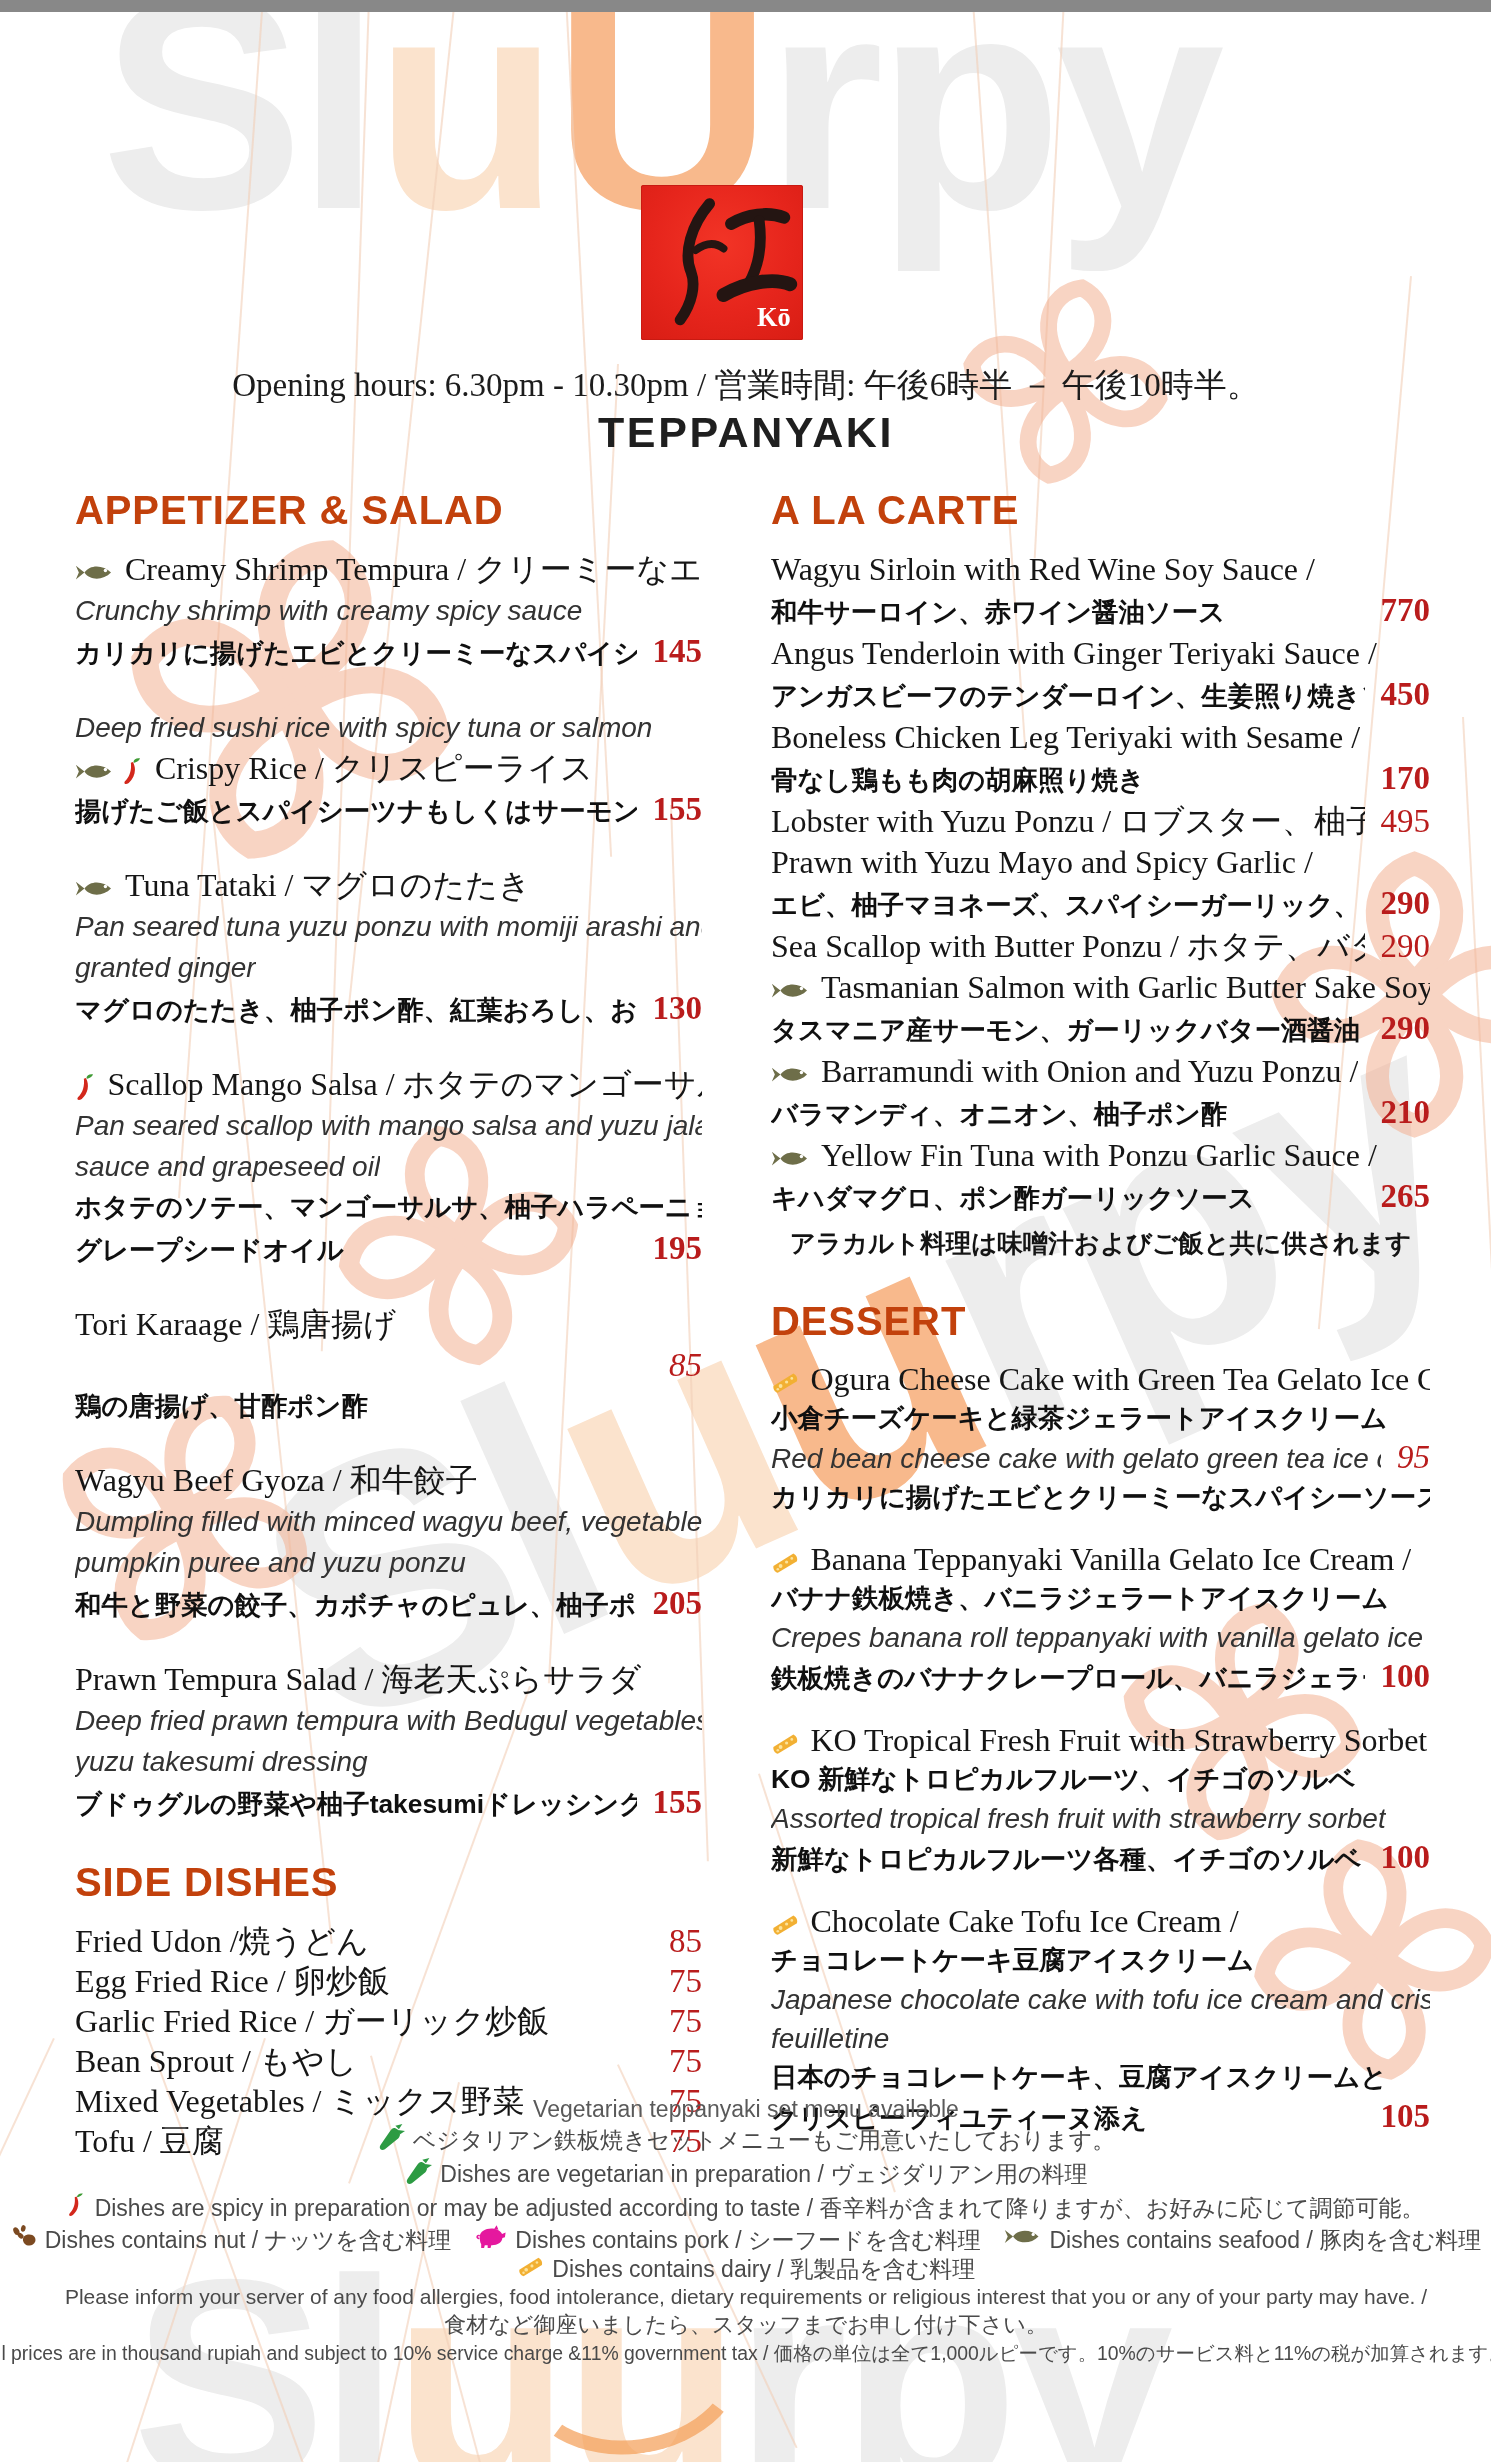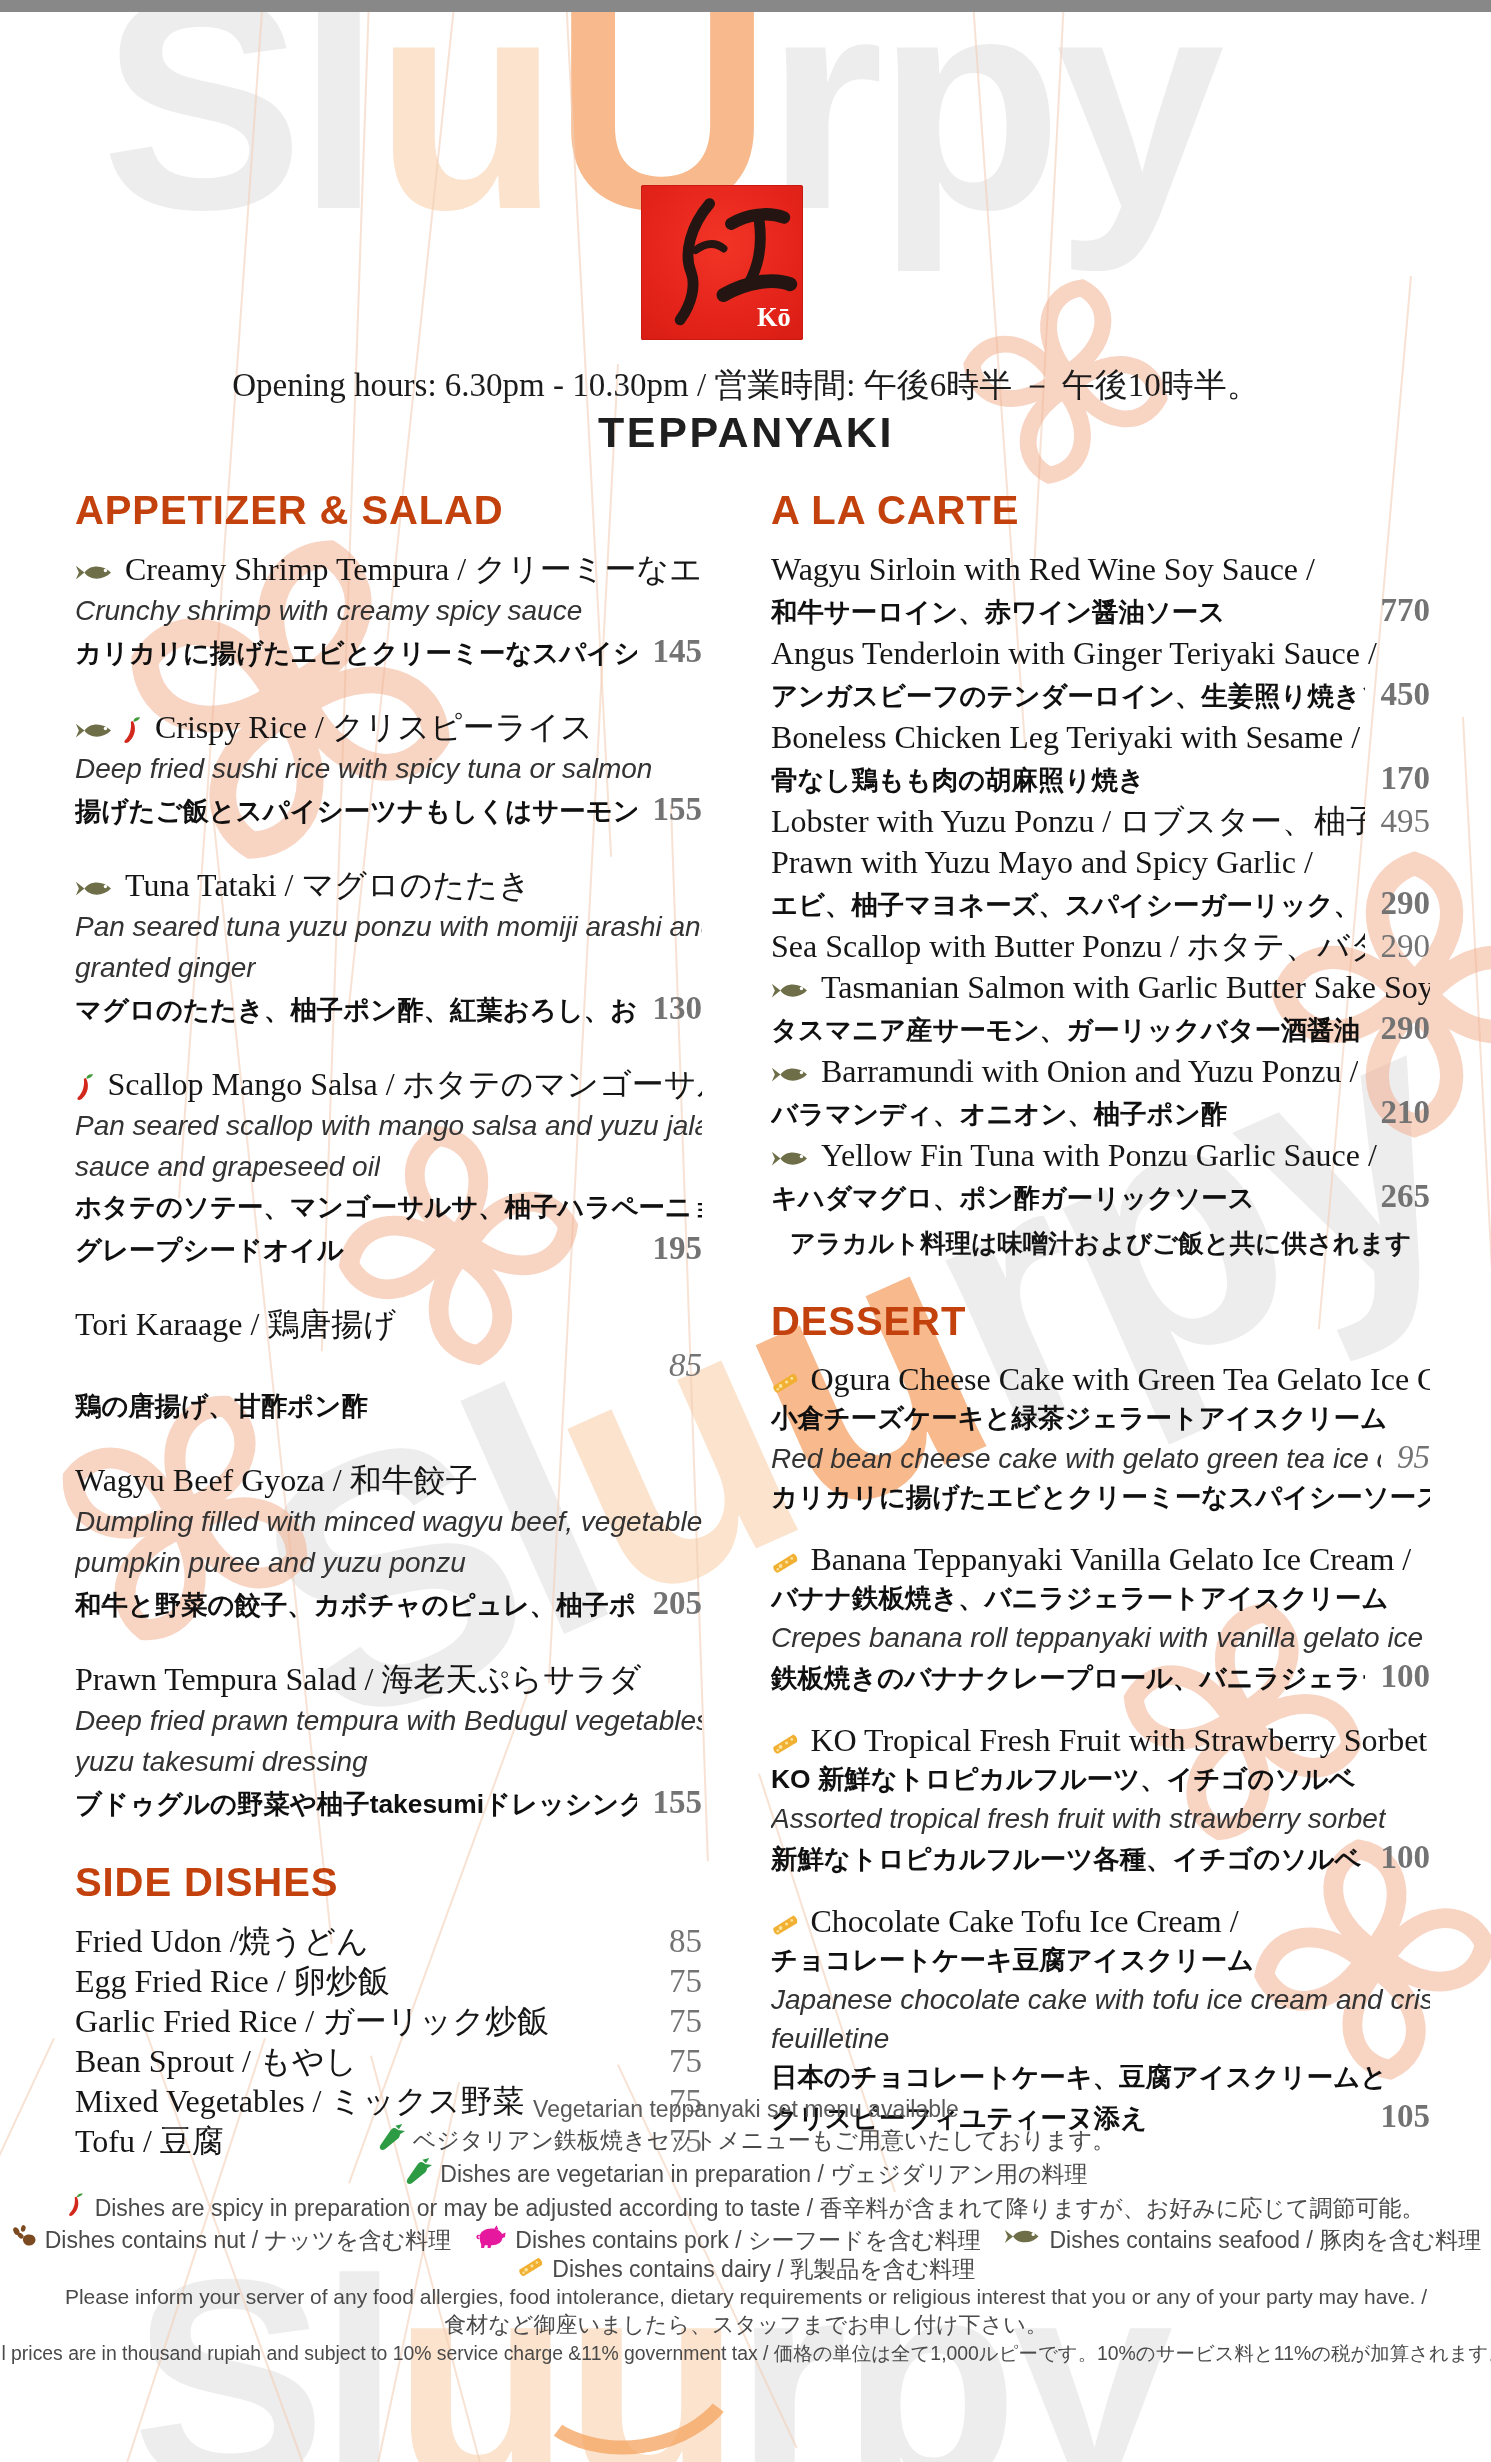--- a/index.html
+++ b/index.html
@@ -39,21 +39,21 @@
              font-family:"Liberation Sans",sans-serif;}
   .menusec.items .item{margin-bottom:33px;}
   .menusec.list .item,.menusec.sides .item{margin-bottom:0;}
   .row{display:flex;align-items:baseline;line-height:41px;min-height:41px;white-space:nowrap;
        overflow:hidden;}
   .menusec.sides .row{line-height:40px;min-height:40px;}
   .menusec.dessert-sec .row{line-height:39px;min-height:39px;}
   .menusec.dessert-sec .item{margin-bottom:23px;}
   .row .txt{flex:0 1 auto;min-width:0;overflow:hidden;}
   .row .price{flex:0 0 auto;margin-left:auto;padding-left:16px;font-family:"Liberation Serif",serif;
-              font-size:33px;color:#737373;}
+              font-size:33px;color:#b91c1c;}
   .row.name{font-family:"Liberation Serif",serif;font-size:32px;color:#161616;}
   .row.desc{font-family:"Liberation Sans",sans-serif;font-style:italic;font-size:28px;color:#333333;}
   .row.jp{font-size:26.4px;font-weight:600;color:#101010;}
   .row.note{justify-content:center;font-size:25.5px;font-weight:600;color:#141414;margin-top:3.5px;}
   .icons{display:inline-flex;flex:0 0 auto;gap:8px;margin-right:10.6px;align-items:center;
          align-self:center;transform:translateY(2.6px);}
   .icons svg{display:block;}
   svg.ic{height:24px;width:auto;}
   svg.ic.tall{height:32px;}
   
@@ -194,40 +194,40 @@
             </div>
             <div class="row desc">
               <span class="txt">Crunchy shrimp with creamy spicy sauce</span>
             </div>
             <div class="row jp">
               <span class="txt">カリカリに揚げたエビとクリーミーなスパイシーソース</span>
               <span class="price">145</span>
             </div>
           </div>
           <div class="item">
+            <div class="row desc">
+              <span class="txt">Deep fried sushi rice with spicy tuna or salmon</span>
+            </div>
             <div class="row name">
               <span class="icons">
                 <span>
                   <svg class="ic" viewBox="0 0 46 28">
                     <path d="M11,14 C17,4.5 33,4.5 42,14 C33,23.5 17,23.5 11,14 Z" fill="#6e6e49"></path>
                     <path d="M11,14 L1,6 L4.5,14 L1,22 Z" fill="#6e6e49"></path>
                     <circle cx="35.5" cy="11.5" r="2" fill="#ffffff"></circle>
                   </svg>
                 </span>
                 <span>
                   <svg class="ic tall" viewBox="0 0 26 38">
                     <path d="M13.5,8 C14,4.5 17.5,2.5 21.5,3.5 C20,6.5 16.5,8 14.5,8.5 Z" fill="#3f9b35"></path>
                     <path d="M13,7.5 C17.5,16 15.5,26 8,32.5 C4.5,35 1.5,33.5 3.5,30.5 C9.5,25 11.5,16.5 10.5,8.5 Z" fill="#d3281c"></path>
                   </svg>
                 </span>
               </span>
               <span class="txt">Crispy Rice / クリスピーライス</span>
-            </div>
-            <div class="row desc">
-              <span class="txt">Deep fried sushi rice with spicy tuna or salmon</span>
             </div>
             <div class="row jp">
               <span class="txt">揚げたご飯とスパイシーツナもしくはサーモン</span>
               <span class="price">155</span>
             </div>
           </div>
           <div class="item">
             <div class="row name">
               <span class="icons">
                 <span>

